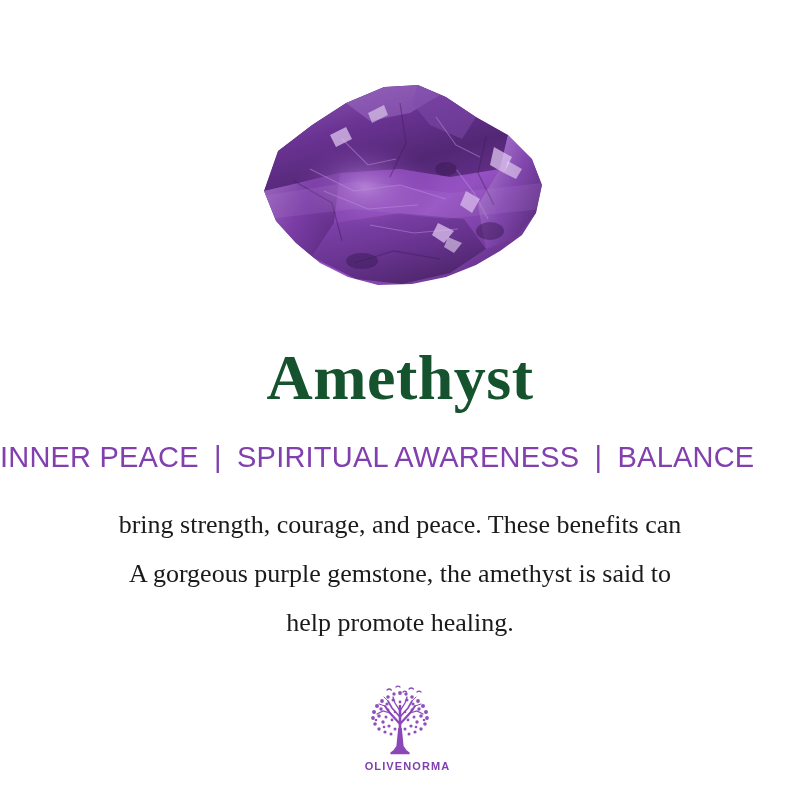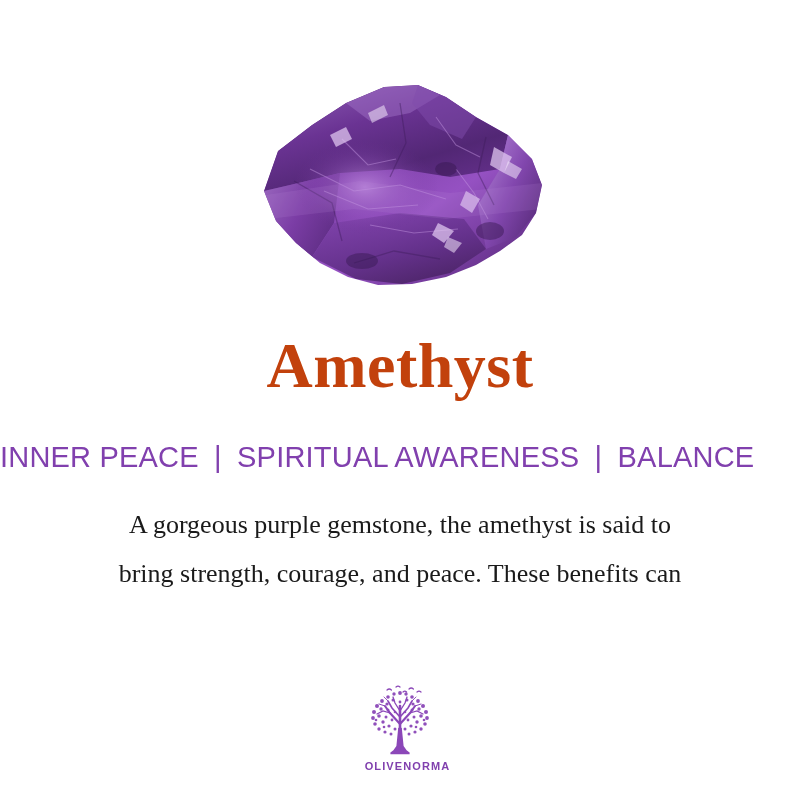--- a/index.html
+++ b/index.html
@@ -39,28 +39,28 @@
   .gem-svg {
     display: block;
     width: 300px;
     height: 218px;
   }
 
   
   .title {
     position: absolute;
     left: 0;
-    top: 332px;
+    top: 344px;
     width: 800px;
     text-align: center;
     font-family: "Liberation Serif", serif;
     font-size: 64px;
     line-height: 1.05;
     font-weight: 700;
-    color: #c2410c;
+    color: #14532d;
     letter-spacing: 0.5px;
   }
 
   
   .keywords {
     position: absolute;
     left: 0;
     top: 440px;
     width: 800px;
     text-align: left;
@@ -233,22 +233,23 @@
 
   <div class="keywords">
     <span class="kw">INNER PEACE</span>
     <span class="kw-sep">|</span>
     <span class="kw">SPIRITUAL AWARENESS</span>
     <span class="kw-sep">|</span>
     <span class="kw">BALANCE</span>
   </div>
 
   <div class="description">
+    <span class="desc-line">bring strength, courage, and peace. These benefits can</span>
     <span class="desc-line">A gorgeous purple gemstone, the amethyst is said to</span>
-    <span class="desc-line">bring strength, courage, and peace. These benefits can</span>
+    <span class="desc-line">help promote healing.</span>
   </div>
 
   <div class="brand">
     <svg class="brand-mark" viewBox="0 0 86 74" xmlns="http://www.w3.org/2000/svg">
       <g fill="#8b47b8">
 
         <path d="M41.2,44 L44.8,44 L46.6,62 L49.6,66.2 L52.6,68.6 L52.6,70.2
                  L33.4,70.2 L33.4,68.6 L36.4,66.2 L39.4,62 Z"></path>
 
         <g stroke="#8b47b8" fill="none" stroke-linecap="round">

